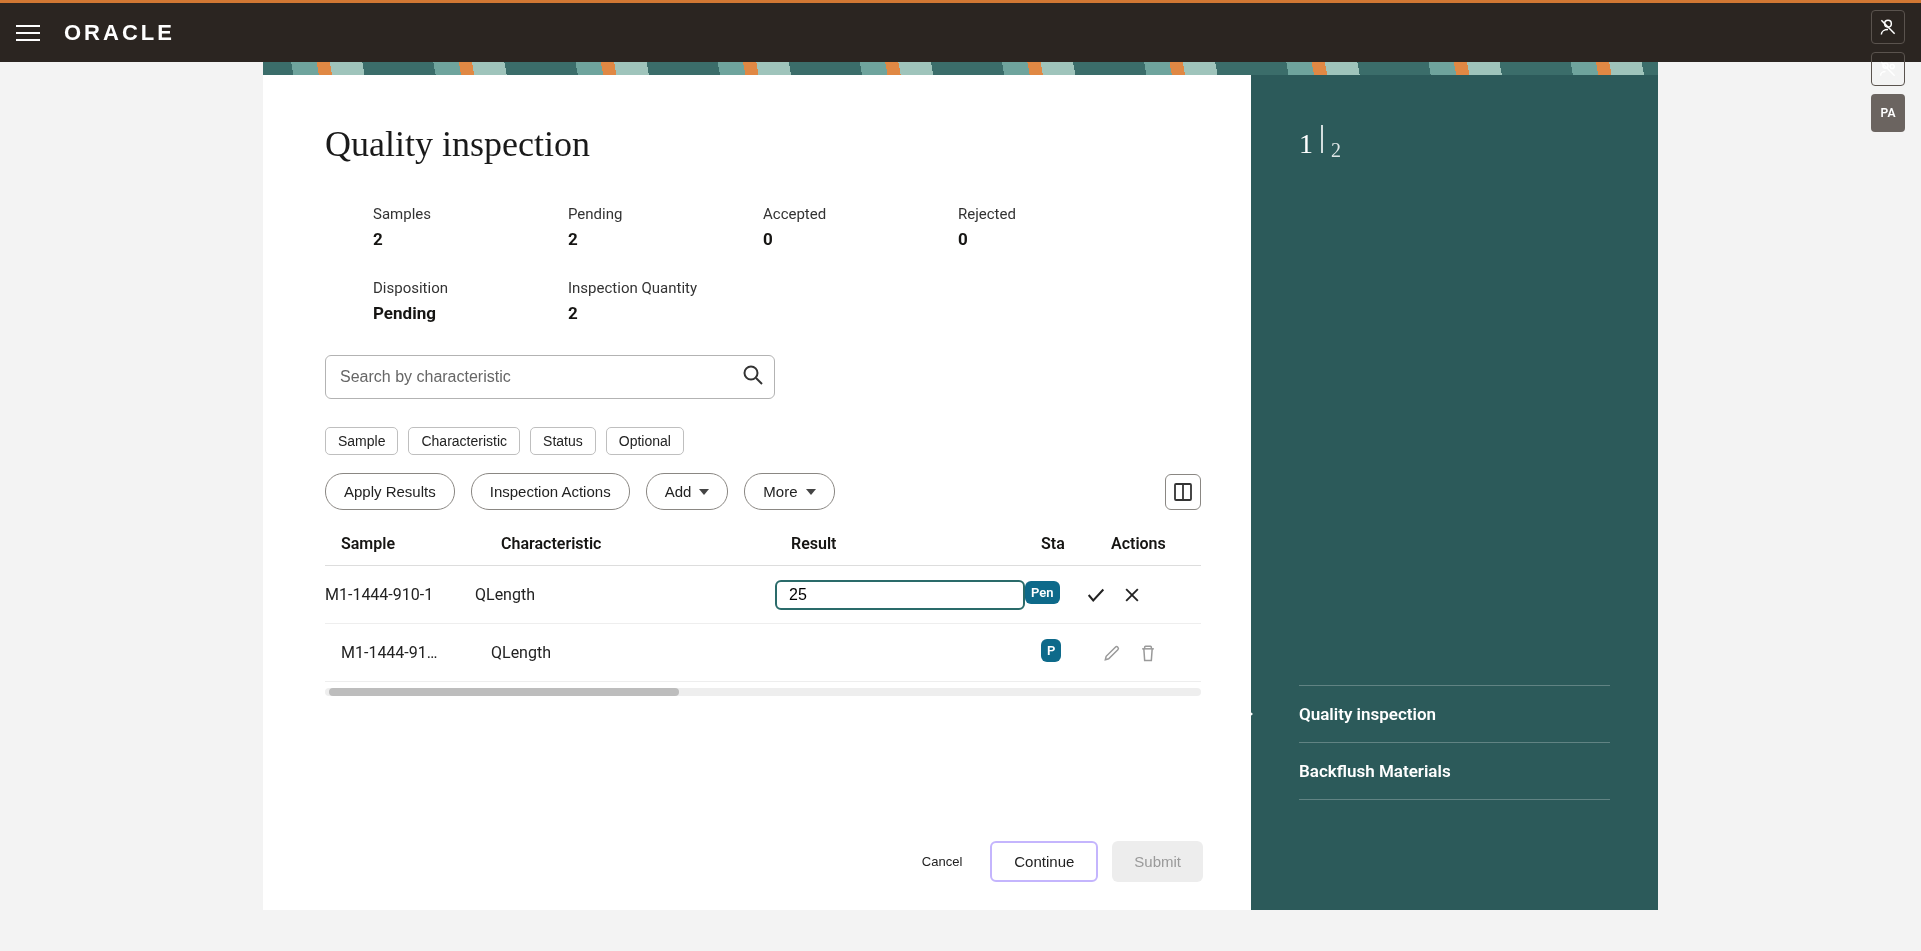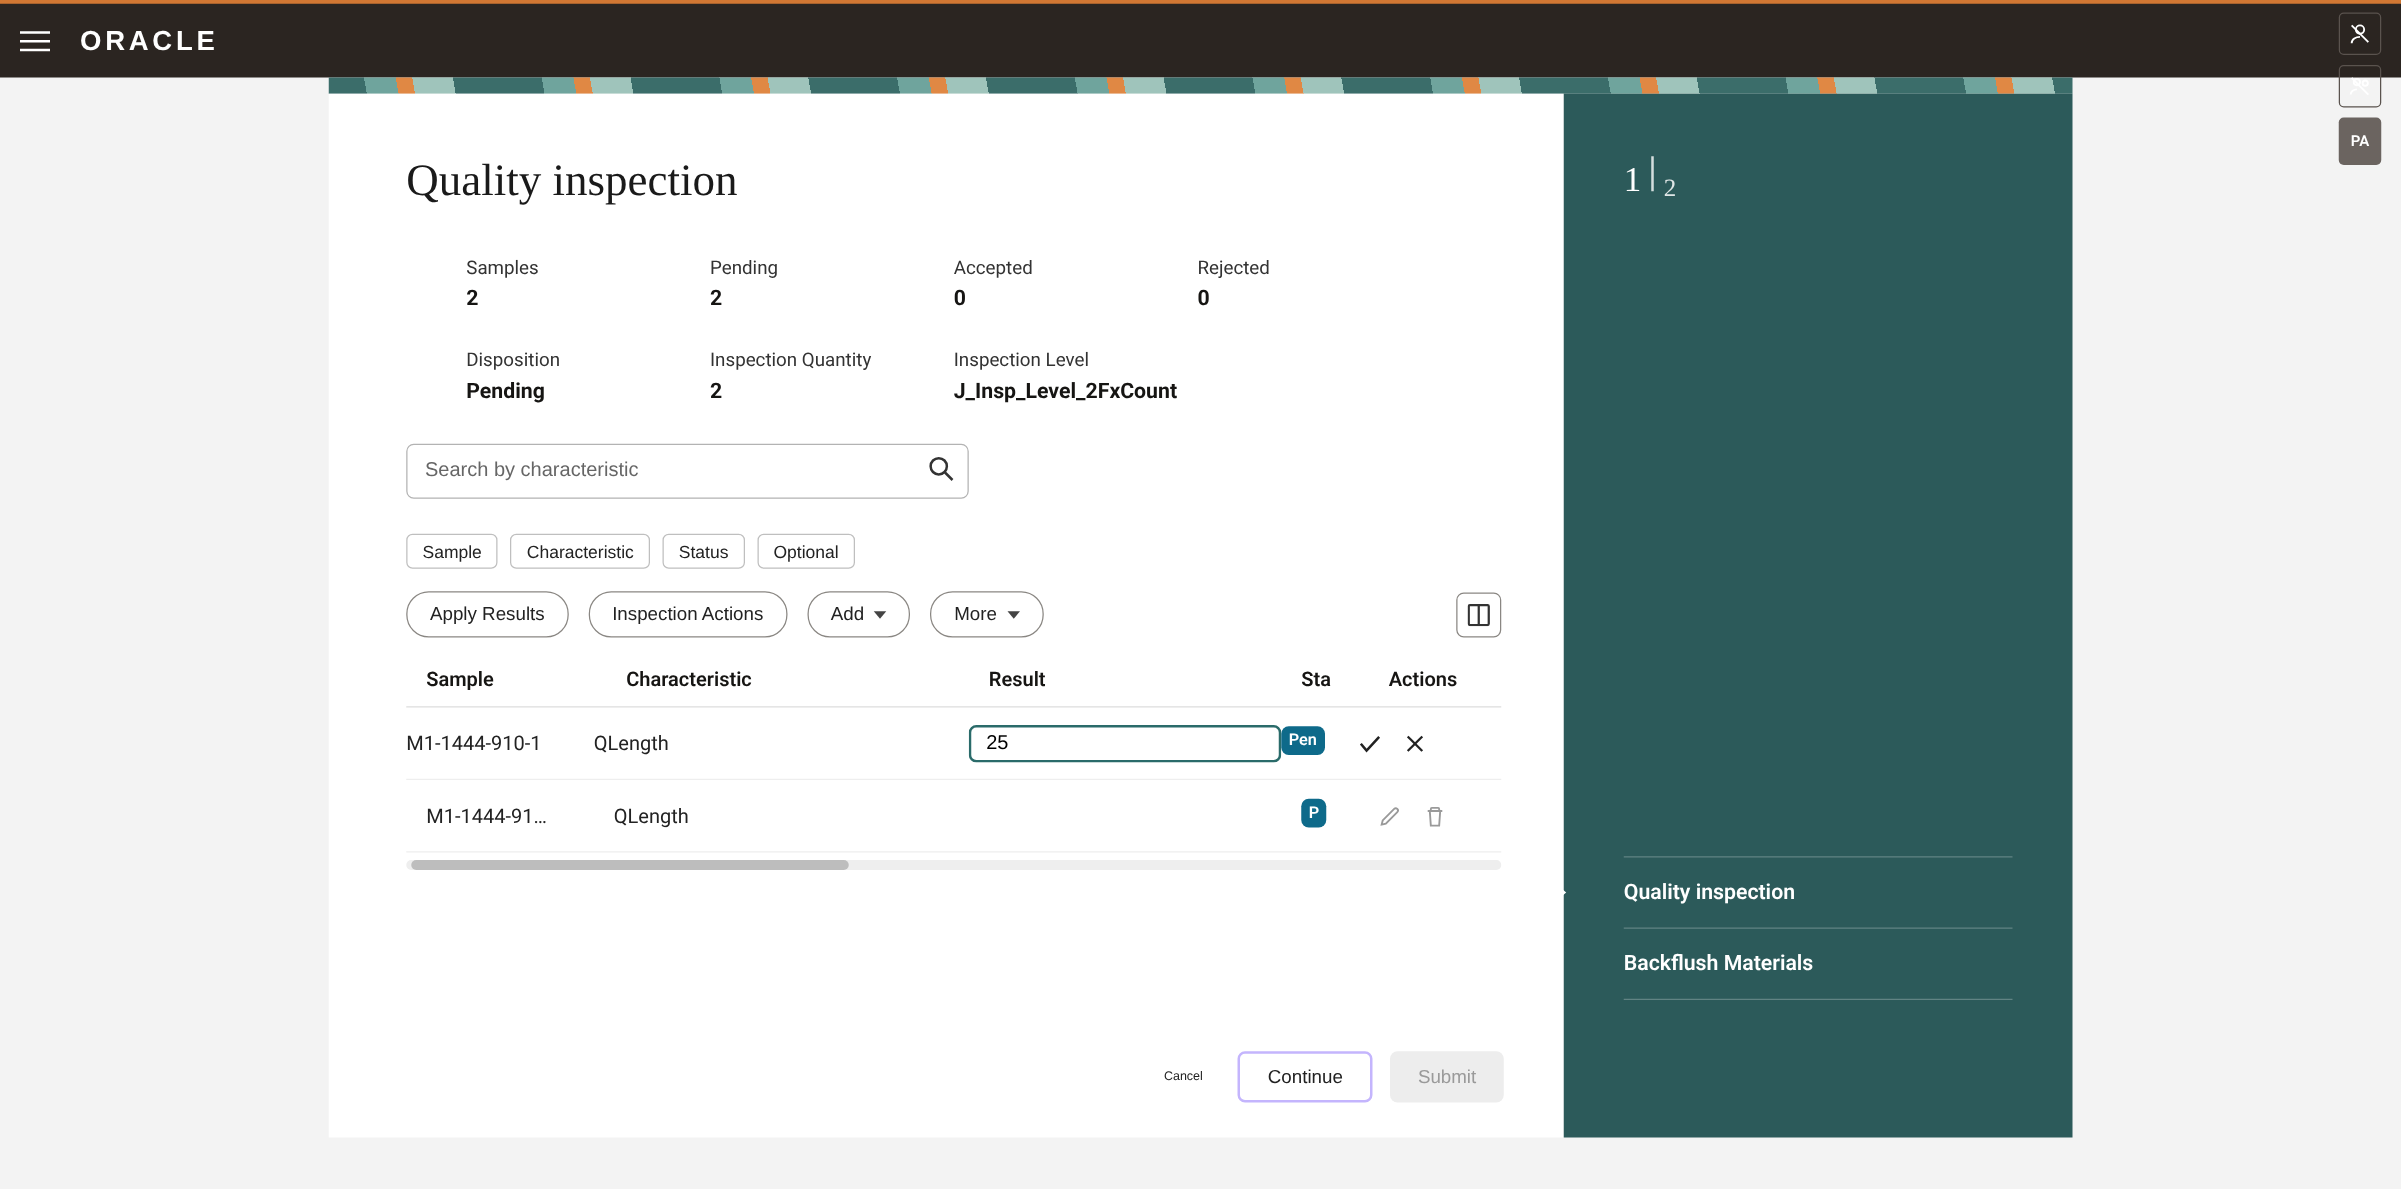--- a/index.html
+++ b/index.html
@@ -90,21 +90,21 @@
   .result-input { width:100%; height:30px; border:2px solid #2a6b6a; border-radius:6px; padding:0 12px; font-size:16px; }
   .status-pill { background:#0e6a8a; color:#fff; font-size:13px; font-weight:600; padding:4px 6px; border-radius:6px; display:inline-block; overflow:hidden; max-width:100%; text-overflow:ellipsis; white-space:nowrap; }
   .row-actions { display:flex; gap:14px; align-items:center; }
   .row-icon { width:22px; height:22px; display:flex; align-items:center; justify-content:center; cursor:pointer; color:#333; }
   .row-icon.muted { color:#999; }
 
   .hscroll-track { height:8px; background:#eee; border-radius:4px; margin-top:6px; position:relative; }
   .hscroll-thumb { position:absolute; left:4px; top:0; height:8px; width:350px; background:#bdbdbd; border-radius:4px; }
 
   .footer-actions { display:flex; justify-content:flex-end; gap:14px; padding: 36px 48px 0 0; }
-  .btn-text { border:none; background:transparent; color:#222; font-size:10px; cursor:pointer; padding:10px 14px; font-weight:500; }
+  .btn-text { border:none; background:transparent; color:#222; font-size:13px; cursor:pointer; padding:10px 14px; font-weight:500; }
   .btn-outline { border:2px solid #c4b5fd; background:#fff; border-radius:6px; padding:10px 22px; font-size:15px; color:#222; cursor:pointer; font-weight:500; }
   .btn-disabled { border:none; background:#ededed; color:#9a9a9a; border-radius:6px; padding:10px 22px; font-size:15px; cursor:not-allowed; font-weight:500; }
 
   .side-steps { position:absolute; bottom:110px; left:0; right:0; padding:0 48px; }
   .side-step { padding:18px 0; border-bottom:1px solid rgba(255,255,255,.25); font-size:17px; font-weight:600; position:relative; cursor:pointer; }
   .side-step:first-child { border-top:1px solid rgba(255,255,255,.25); }
   .side-step.active::before {
     content:'';
     position:absolute;
     left:-58px;
@@ -184,24 +184,20 @@
           <div class="lbl">Rejected</div>
           <div class="val">0</div>
         </div>
         <div class="summary-item">
           <div class="lbl">Disposition</div>
           <div class="val">Pending</div>
         </div>
         <div class="summary-item">
           <div class="lbl">Inspection Quantity</div>
           <div class="val">2</div>
-        </div>
-        <div class="summary-item" style="grid-column:3 / span 2">
-          <div class="lbl">Inspection Level</div>
-          <div class="val">J_Insp_Level_2FxCount</div>
         </div>
       </div>
 
       <div class="search-wrap">
         <input class="search-input" type="text" placeholder="Search by characteristic" style="">
         <span class="search-icon-box">
           <svg width="24" height="24" viewBox="0 0 24 24" fill="none" stroke="#333" stroke-width="2">
               <circle cx="10" cy="10" r="6.5"></circle>
               <line x1="15" y1="15" x2="21" y2="21"></line>
             </svg>

